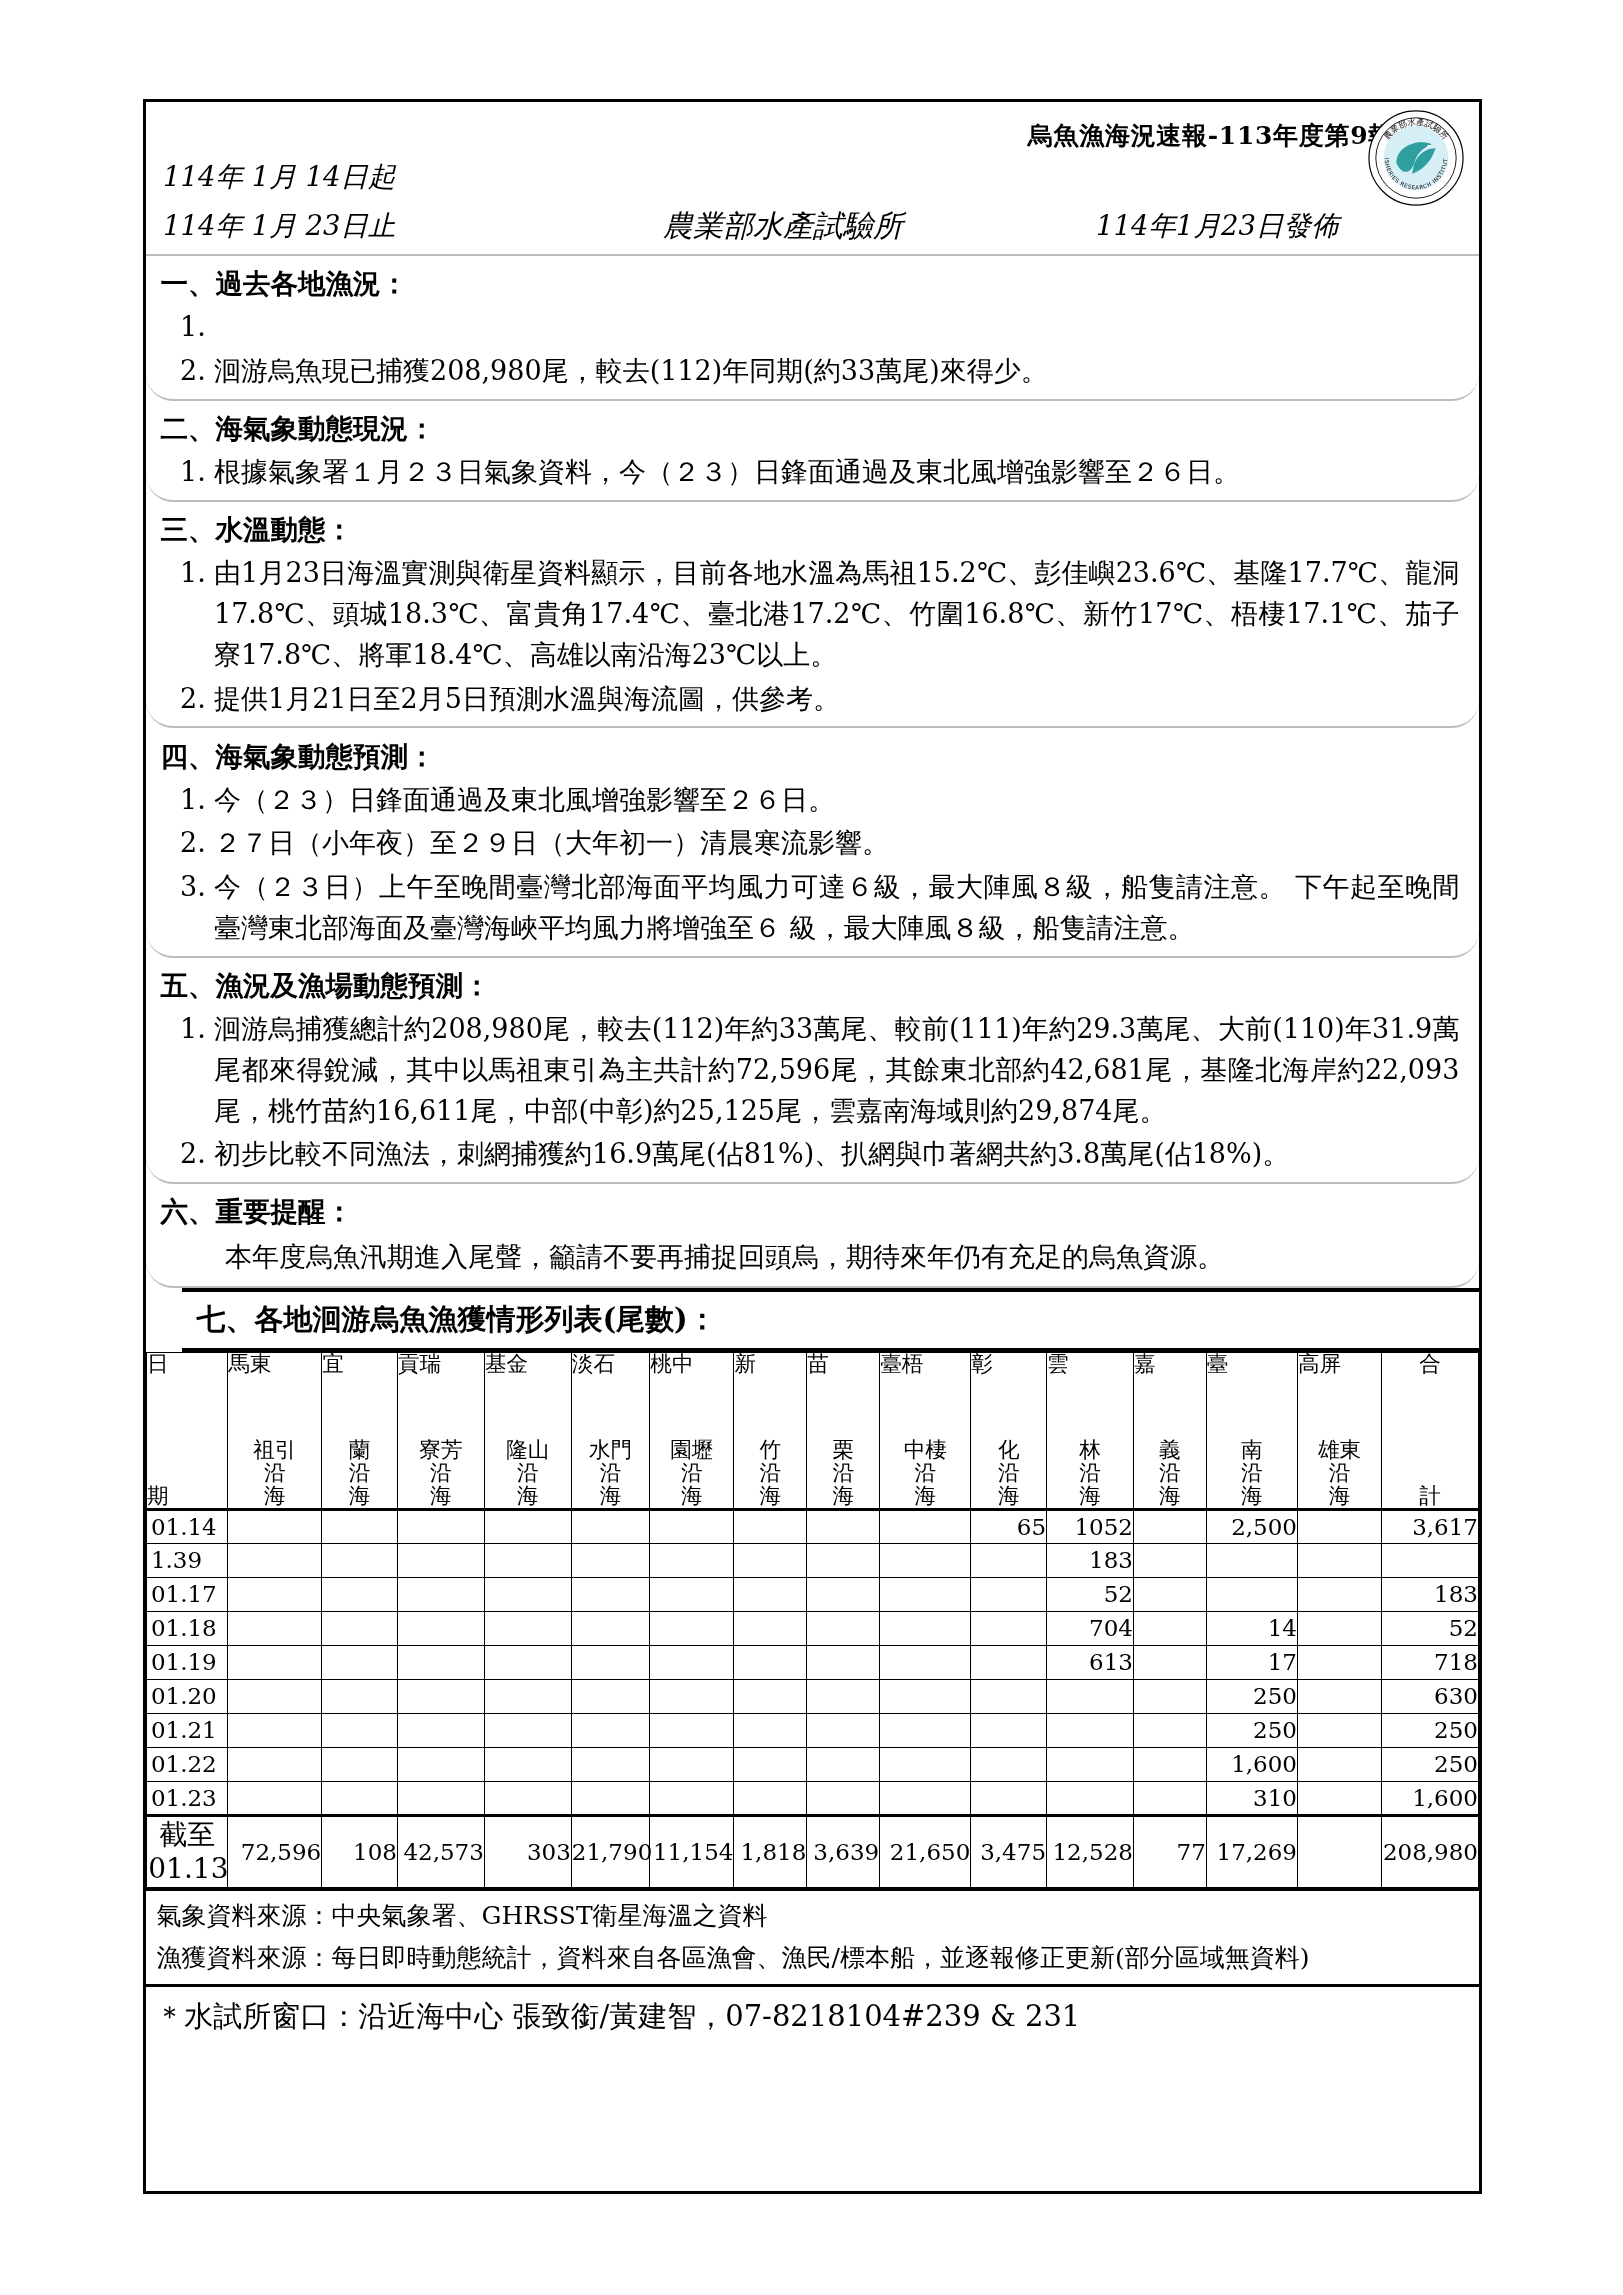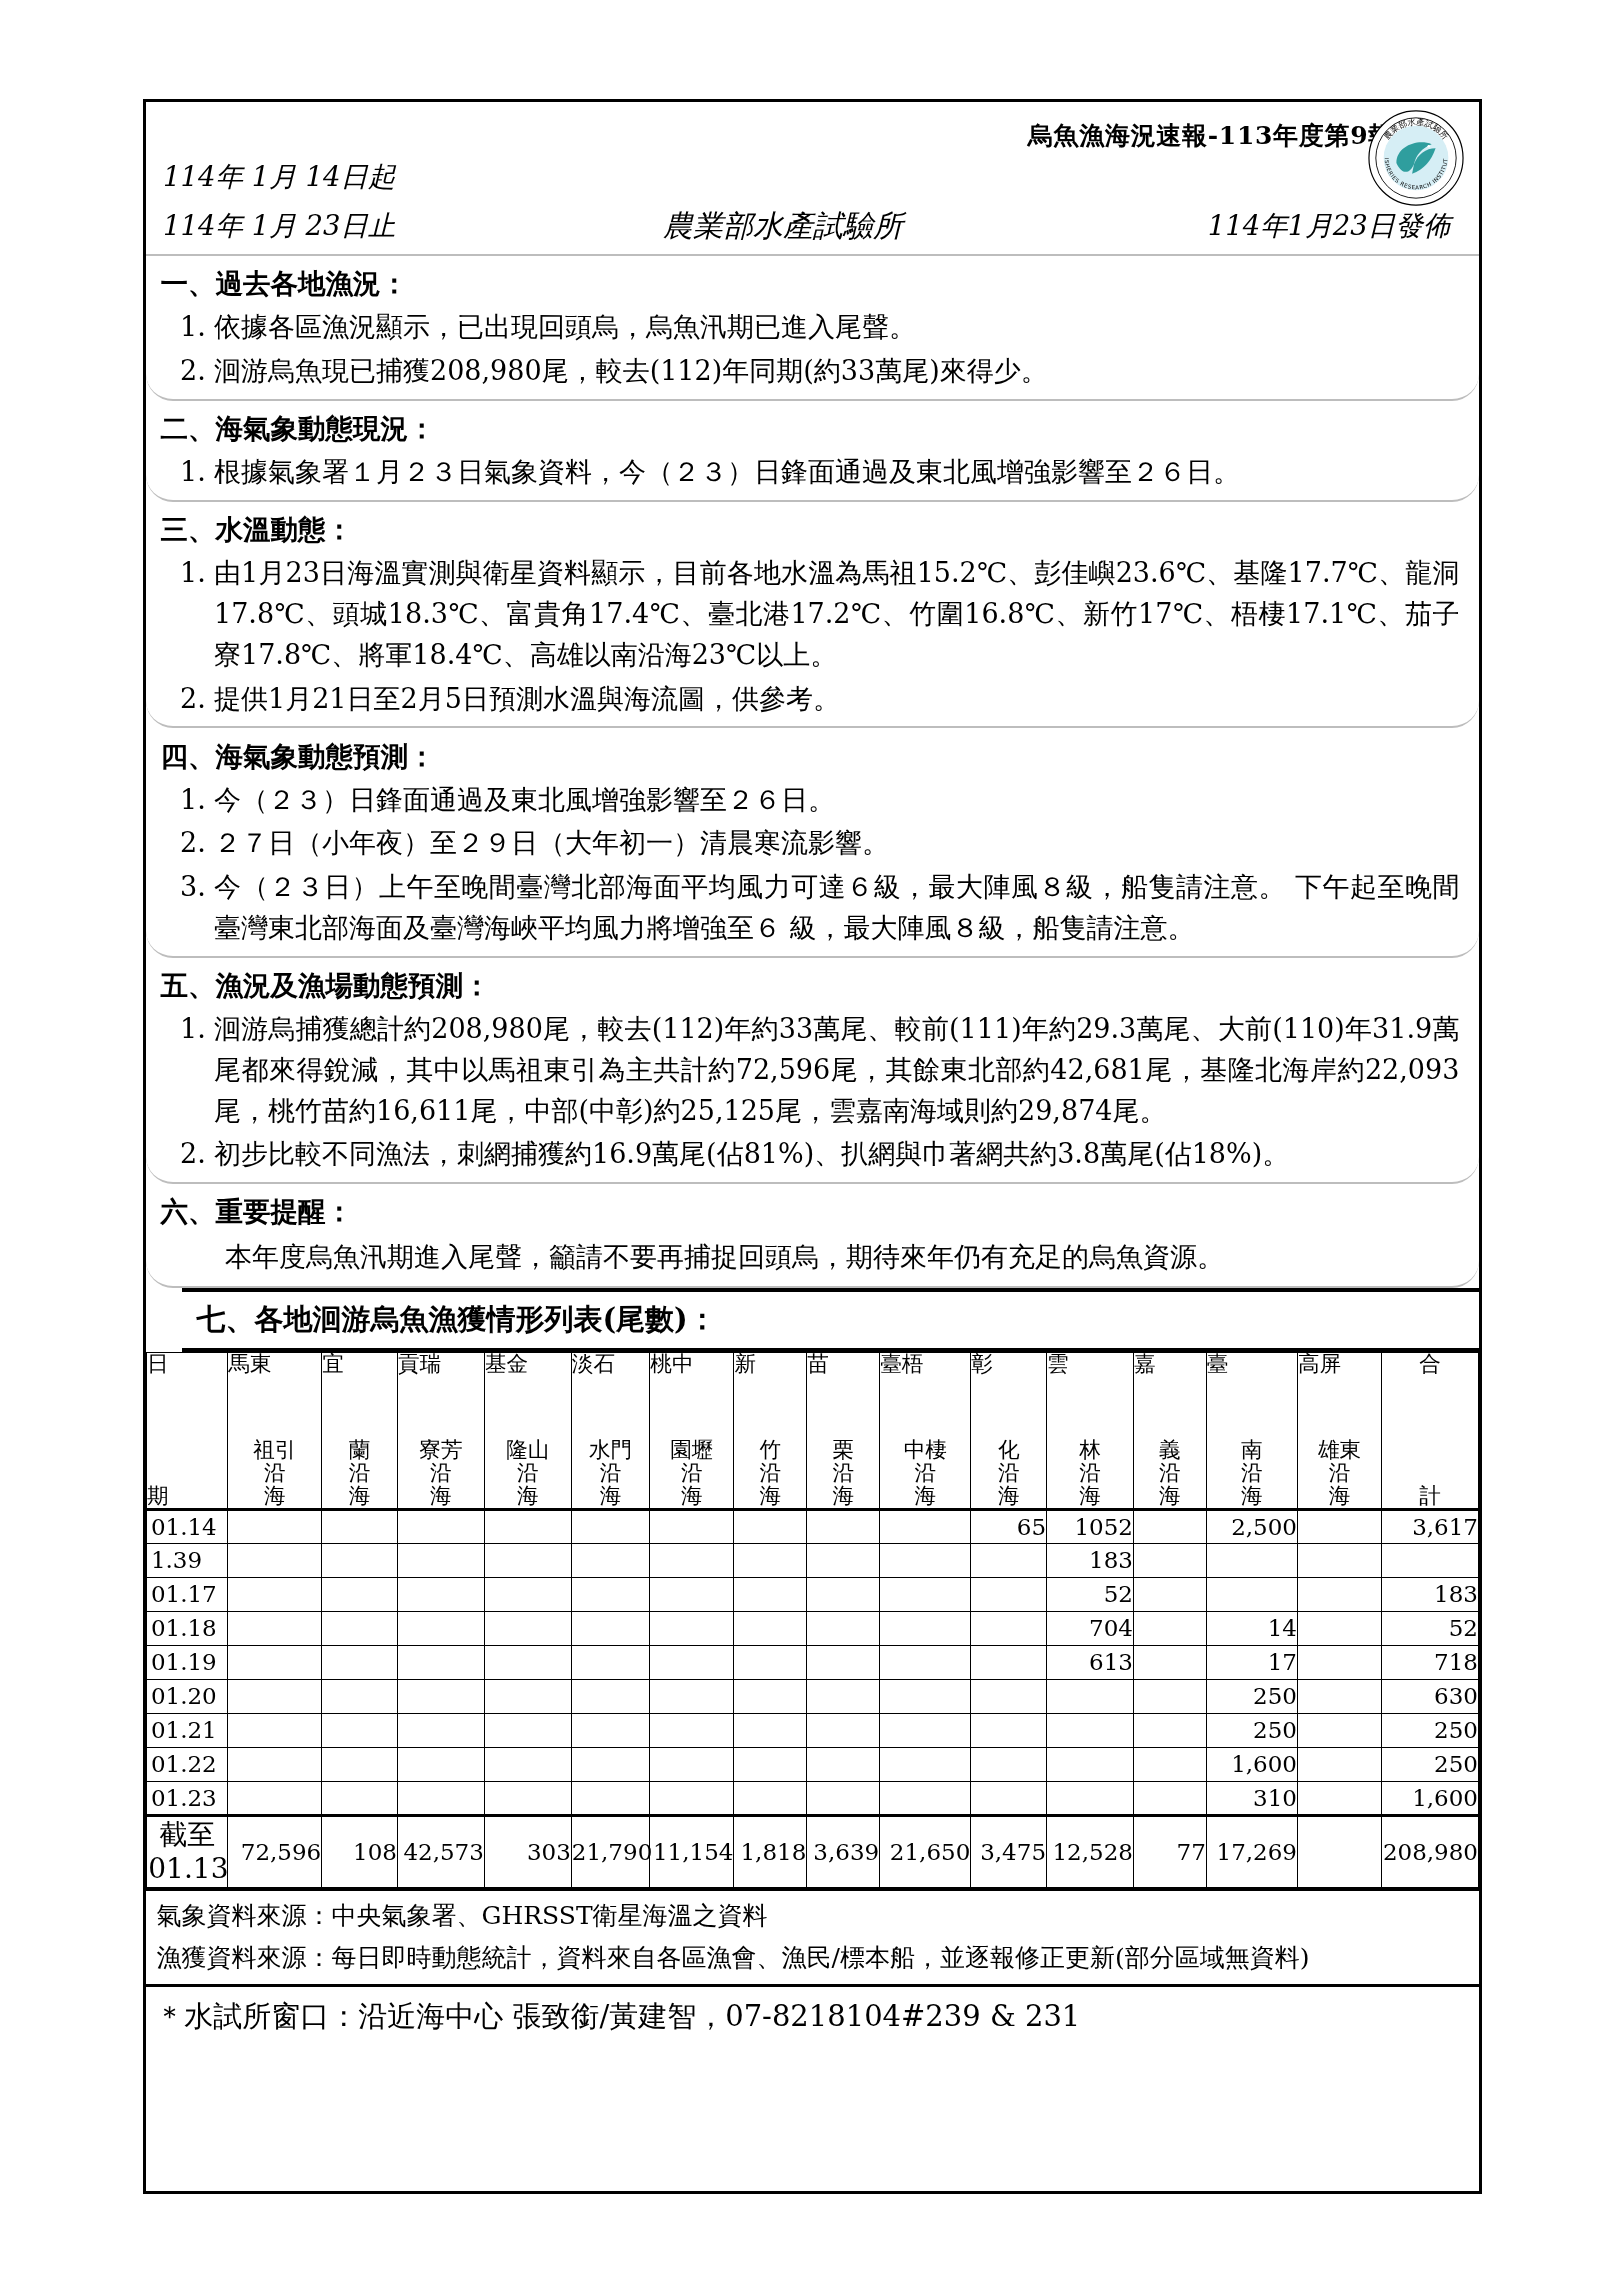--- a/index.html
+++ b/index.html
@@ -40,21 +40,21 @@
   .hdr-row {
     display: flex;
     align-items: center;
     font-size: 27.5px;
     padding: 0 17px;
     height: 43px;
     font-style: italic;
   }
   .hdr-left { width: 366px; }
   .hdr-center { flex: 1; text-align: center; font-size: 30px; padding-right: 59px;}
-  .hdr-right { width: 366px; text-align: right; padding-right: 11.8px;}
+  .hdr-right { width: 366px; text-align: left; padding-right: 11.8px;}
   .hdr-row.r2 { margin-top: 6px; margin-bottom: 3.9px;}
   .logo {
     position: absolute;
     right: 14.4px;
     top: 6.5px;
     width: 98px;
     height: 98px;
   }
 
   
@@ -191,21 +191,20 @@
       <div class="hdr-left">114年 1月 23日止</div>
       <div class="hdr-center">農業部水產試驗所</div>
       <div class="hdr-right">114年1月23日發佈</div>
     </div>
   </div>
 
   <div class="section">
     <div class="sec-head">一、過去各地漁況：</div>
     <div class="item">
       <span class="num">1.</span>
-      <span class="txt">依據各區漁況顯示，已出現回頭烏，烏魚汛期已進入尾聲。</span>
     </div>
     <div class="item">
       <span class="num">2.</span>
       <span class="txt">洄游烏魚現已捕獲208,980尾，較去(112)年同期(約33萬尾)來得少。</span>
     </div>
   </div>
 
   <div class="section">
     <div class="sec-head">二、海氣象動態現況：</div>
     <div class="item">

